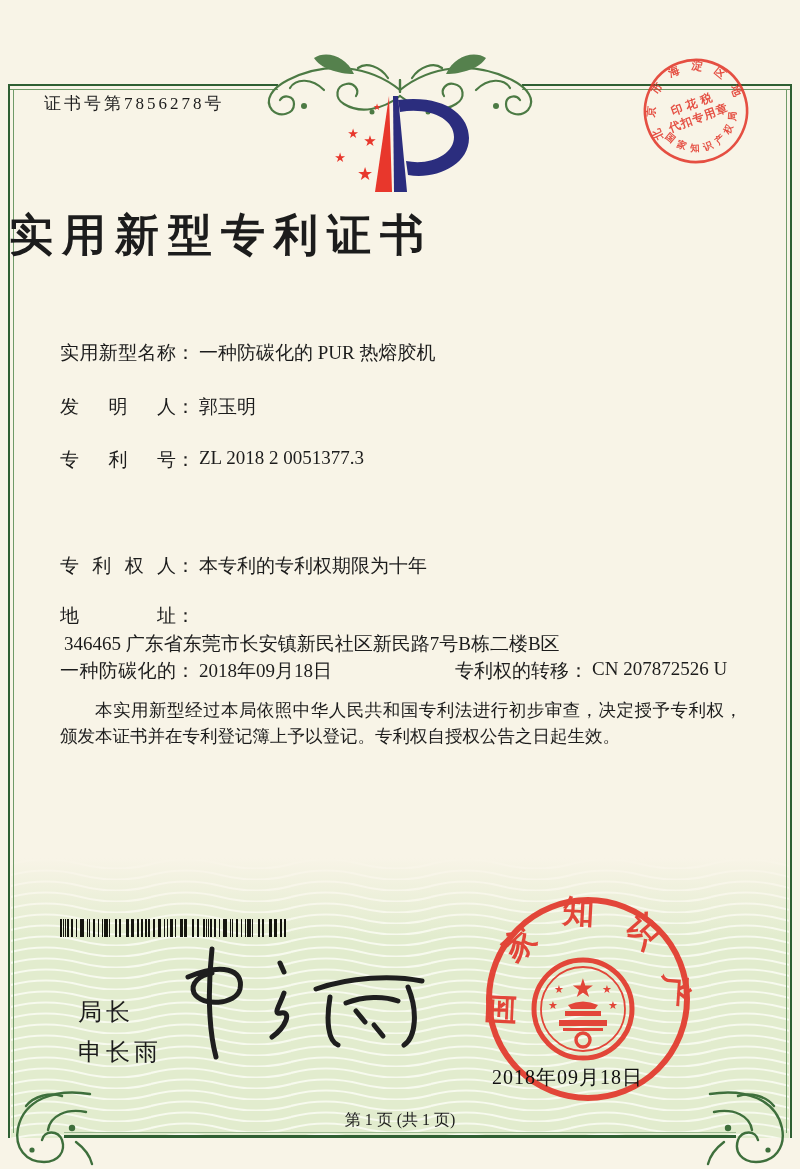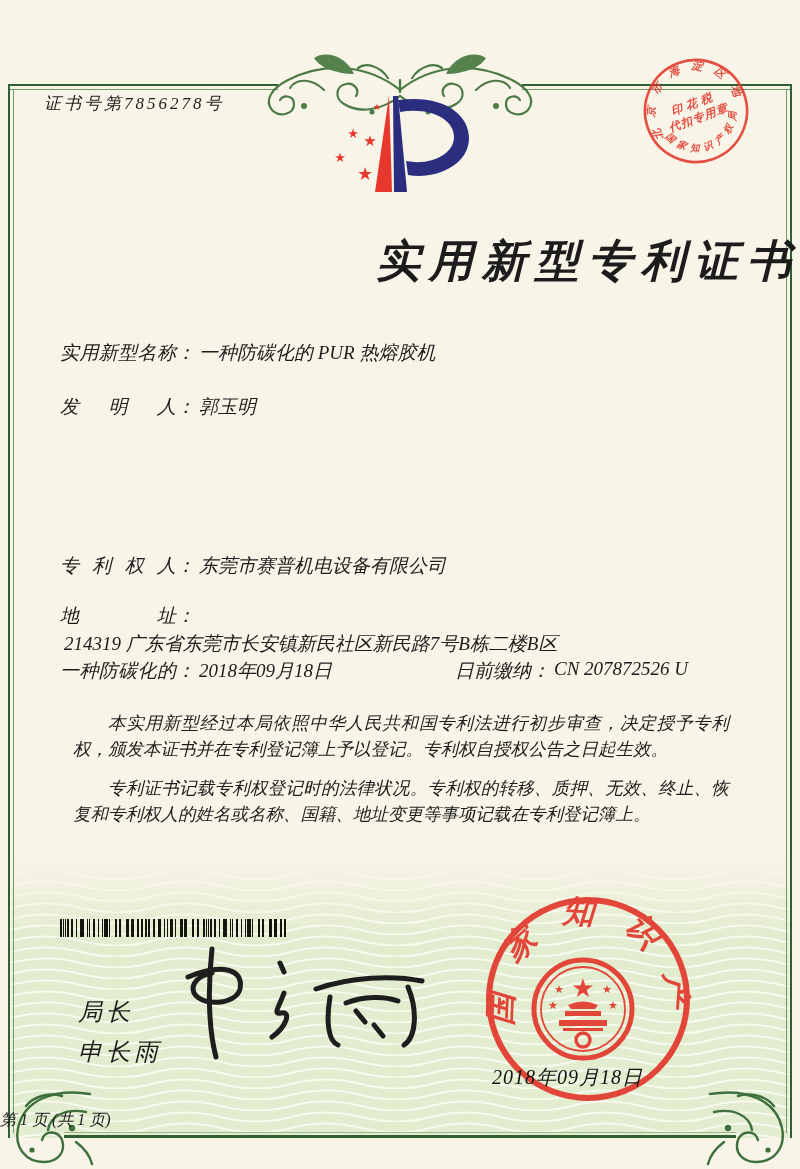--- a/index.html
+++ b/index.html
@@ -1,48 +1,48 @@
 <!DOCTYPE html>
 <html><head>
 <meta charset="utf-8">
 <style>
   html,body{margin:0;padding:0;background:#e9e6da;}
   .page{position:relative;width:800px;height:1169px;background:#f8f4e7;overflow:hidden;
-        font-family:"Liberation Serif","DejaVu Serif",serif;color:#1c1c1c;font-style:italic;}
+        font-family:"Liberation Serif","DejaVu Serif",serif;color:#1c1c1c;}
   
   .vline{position:absolute;top:84px;bottom:31px;width:2px;background:#2f5f33;z-index:3}
   .vline.inner{width:1px;background:#6f9a68;top:89px;bottom:36px}
   .hline{position:absolute;left:8px;right:8px;height:2px;background:#2f5f33;top:84px;z-index:3}
   .hline.inner{height:1px;background:#6f9a68;top:89px}
   .bline{position:absolute;left:64px;right:64px;top:1135px;height:3px;background:#2f5f33;z-index:3}
   .bline.lite{top:1132px;height:1px;background:#9cba90}
   
   .waves{position:absolute;left:11px;right:11px;top:858px;height:280px;z-index:1}
   .wavefade{position:absolute;left:11px;right:11px;top:858px;height:80px;z-index:2;
             background:linear-gradient(#f8f4e7,rgba(248,244,231,0));}
   
   .certno{position:absolute;left:44px;top:92px;font-size:17px;letter-spacing:3px;z-index:4}
-  .title{position:absolute;left:0;width:800px;top:232px;text-align:right;font-size:44px;
+  .title{position:absolute;left:0;width:800px;top:206px;text-align:left;font-size:44px;
          font-weight:bold;letter-spacing:9px;padding-left:9px;box-sizing:border-box;z-index:4}
   .frow{position:absolute;left:60px;font-size:19px;z-index:4;white-space:nowrap}
   .flabel{display:inline-block;width:116px;text-align:justify;text-align-last:justify;vertical-align:top}
   .fvalue{display:inline-block;vertical-align:top;margin-left:4px}
   .frow.addr{white-space:normal;width:700px}
   .frow.addr .fvalue{width:572px;line-height:30px}
   .bodytext{position:absolute;left:60px;top:697px;width:682px;font-size:17.5px;line-height:26px;
             text-align:justify;z-index:4}
-  .bodytext p{margin:13px;text-indent:2em}
+  .bodytext p{margin:0;text-indent:2em}
   .barcode{position:absolute;left:60px;top:919px;width:226px;height:18px;z-index:4;
      background-image:
        repeating-linear-gradient(90deg,#15150f 0 2px,rgba(0,0,0,0) 2px 5px,#15150f 5px 6px,rgba(0,0,0,0) 6px 11px),
        repeating-linear-gradient(90deg,rgba(0,0,0,0) 0 3px,#15150f 3px 4px,rgba(0,0,0,0) 4px 7px,#15150f 7px 9px,rgba(0,0,0,0) 9px 13px);}
   .signer{position:absolute;left:78px;z-index:4;font-size:24px;letter-spacing:4px}
   .sigwrap{position:absolute;left:150px;top:935px;z-index:4}
   .sealdate{position:absolute;left:492px;top:1064px;font-size:20px;letter-spacing:1px;z-index:6;color:#111}
-  .pageinfo{position:absolute;left:0;width:800px;top:1110px;text-align:left;font-size:16px;z-index:4}
+  .pageinfo{position:absolute;left:0;width:800px;top:1110px;text-align:center;font-size:16px;z-index:4}
   .grantno{position:absolute;left:455px;font-size:19px;z-index:4;white-space:nowrap}
   
   .taxstamp{position:absolute;left:636px;top:51px;z-index:5;transform:rotate(-20deg)}
   .cnipaseal{position:absolute;left:482px;top:893px;z-index:5;opacity:.92}
   .ornament-top{position:absolute;left:250px;top:18px;z-index:4}
   .corner{position:absolute;z-index:4}
   .logo{position:absolute;left:315px;top:86px;z-index:4}
 </style>
 </head>
 <body>
@@ -137,36 +137,38 @@
   </svg>
 
   <div class="title">实用新型专利证书</div>
 
   <div class="frow" style="top:340px">
     <span class="flabel">实用新型名称</span><span>：</span><span class="fvalue">一种防碳化的 PUR 热熔胶机</span>
   </div>
   <div class="frow" style="top:394px">
     <span class="flabel">发明人</span><span>：</span><span class="fvalue">郭玉明</span>
   </div>
+  <div class="frow" style="top:447px">
+    <span class="flabel">专利号</span><span>：</span><span class="fvalue">ZL 2018 2 0051377.3</span>
+  </div>
   <div class="frow" style="top:553px">
-    <span class="flabel">专利权人</span><span>：</span><span class="fvalue">东莞市赛普机电设备有限公司</span>
+    <span class="flabel">专利权人</span><span>：</span><span class="fvalue">本专利的专利权期限为十年</span>
   </div>
   <div class="frow addr" style="top:603px">
-    <span class="flabel">地址</span><span>：</span><span class="fvalue">214319 广东省东莞市长安镇新民社区新民路7号B栋二楼B区</span>
+    <span class="flabel">地址</span><span>：</span><span class="fvalue">346465 广东省东莞市长安镇新民社区新民路7号B栋二楼B区</span>
   </div>
   <div class="frow" style="top:658px">
     <span class="flabel">一种防碳化的</span><span>：</span><span class="fvalue">2018年09月18日</span>
   </div>
   <div class="grantno" style="top:658px">
-    <span>日前缴纳</span><span>：</span><span class="fvalue">CN 207872526 U</span>
+    <span>专利权的转移</span><span>：</span><span class="fvalue">CN 207872526 U</span>
   </div>
 
   <div class="bodytext">
     <p>本实用新型经过本局依照中华人民共和国专利法进行初步审查，决定授予专利权，颁发本证书并在专利登记簿上予以登记。专利权自授权公告之日起生效。</p>
-    <p>专利证书记载专利权登记时的法律状况。专利权的转移、质押、无效、终止、恢复和专利权人的姓名或名称、国籍、地址变更等事项记载在专利登记簿上。</p>
   </div>
 
   <div class="barcode"></div>
 
   <div class="signer" style="top:996px">局长</div>
   <div class="signer" style="top:1036px">申长雨</div>
 
   <svg class="sigwrap" width="300" height="140" viewBox="0 0 300 140">
     <g stroke="#1e1e1e" stroke-width="5" fill="none" stroke-linecap="round" stroke-linejoin="round">
       <path d="M62 14 C58 50 58 92 66 122"></path>

